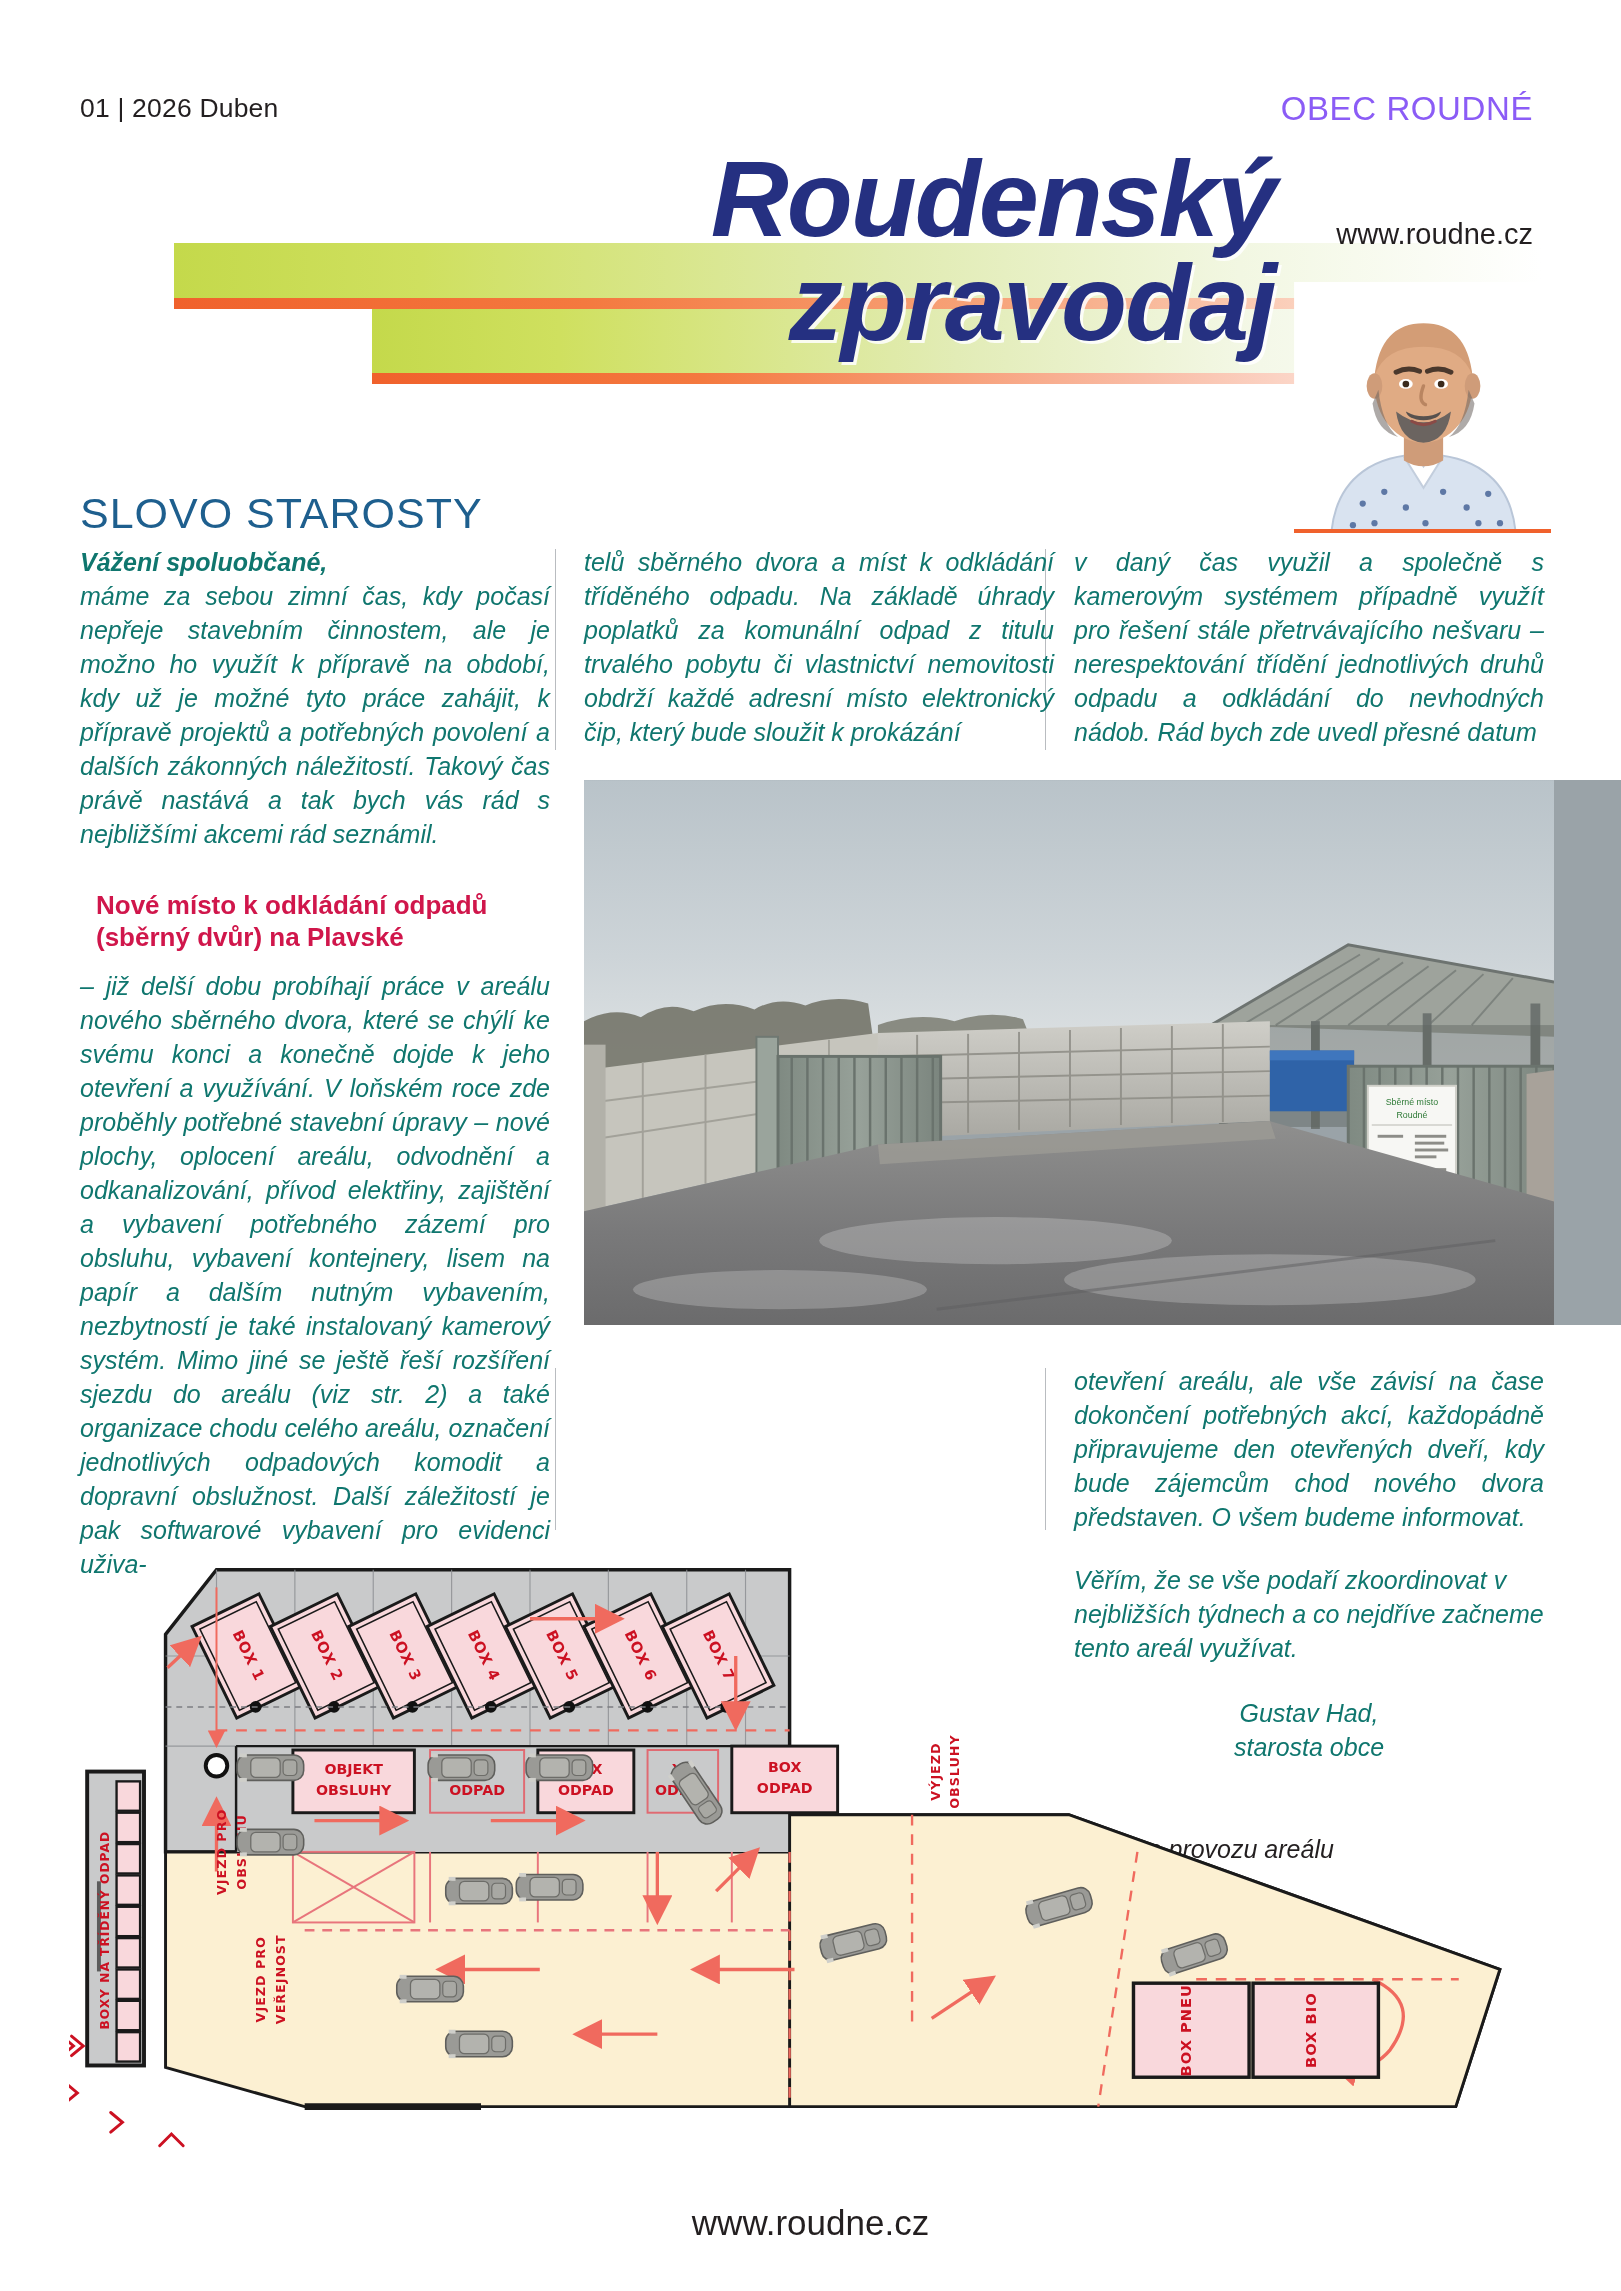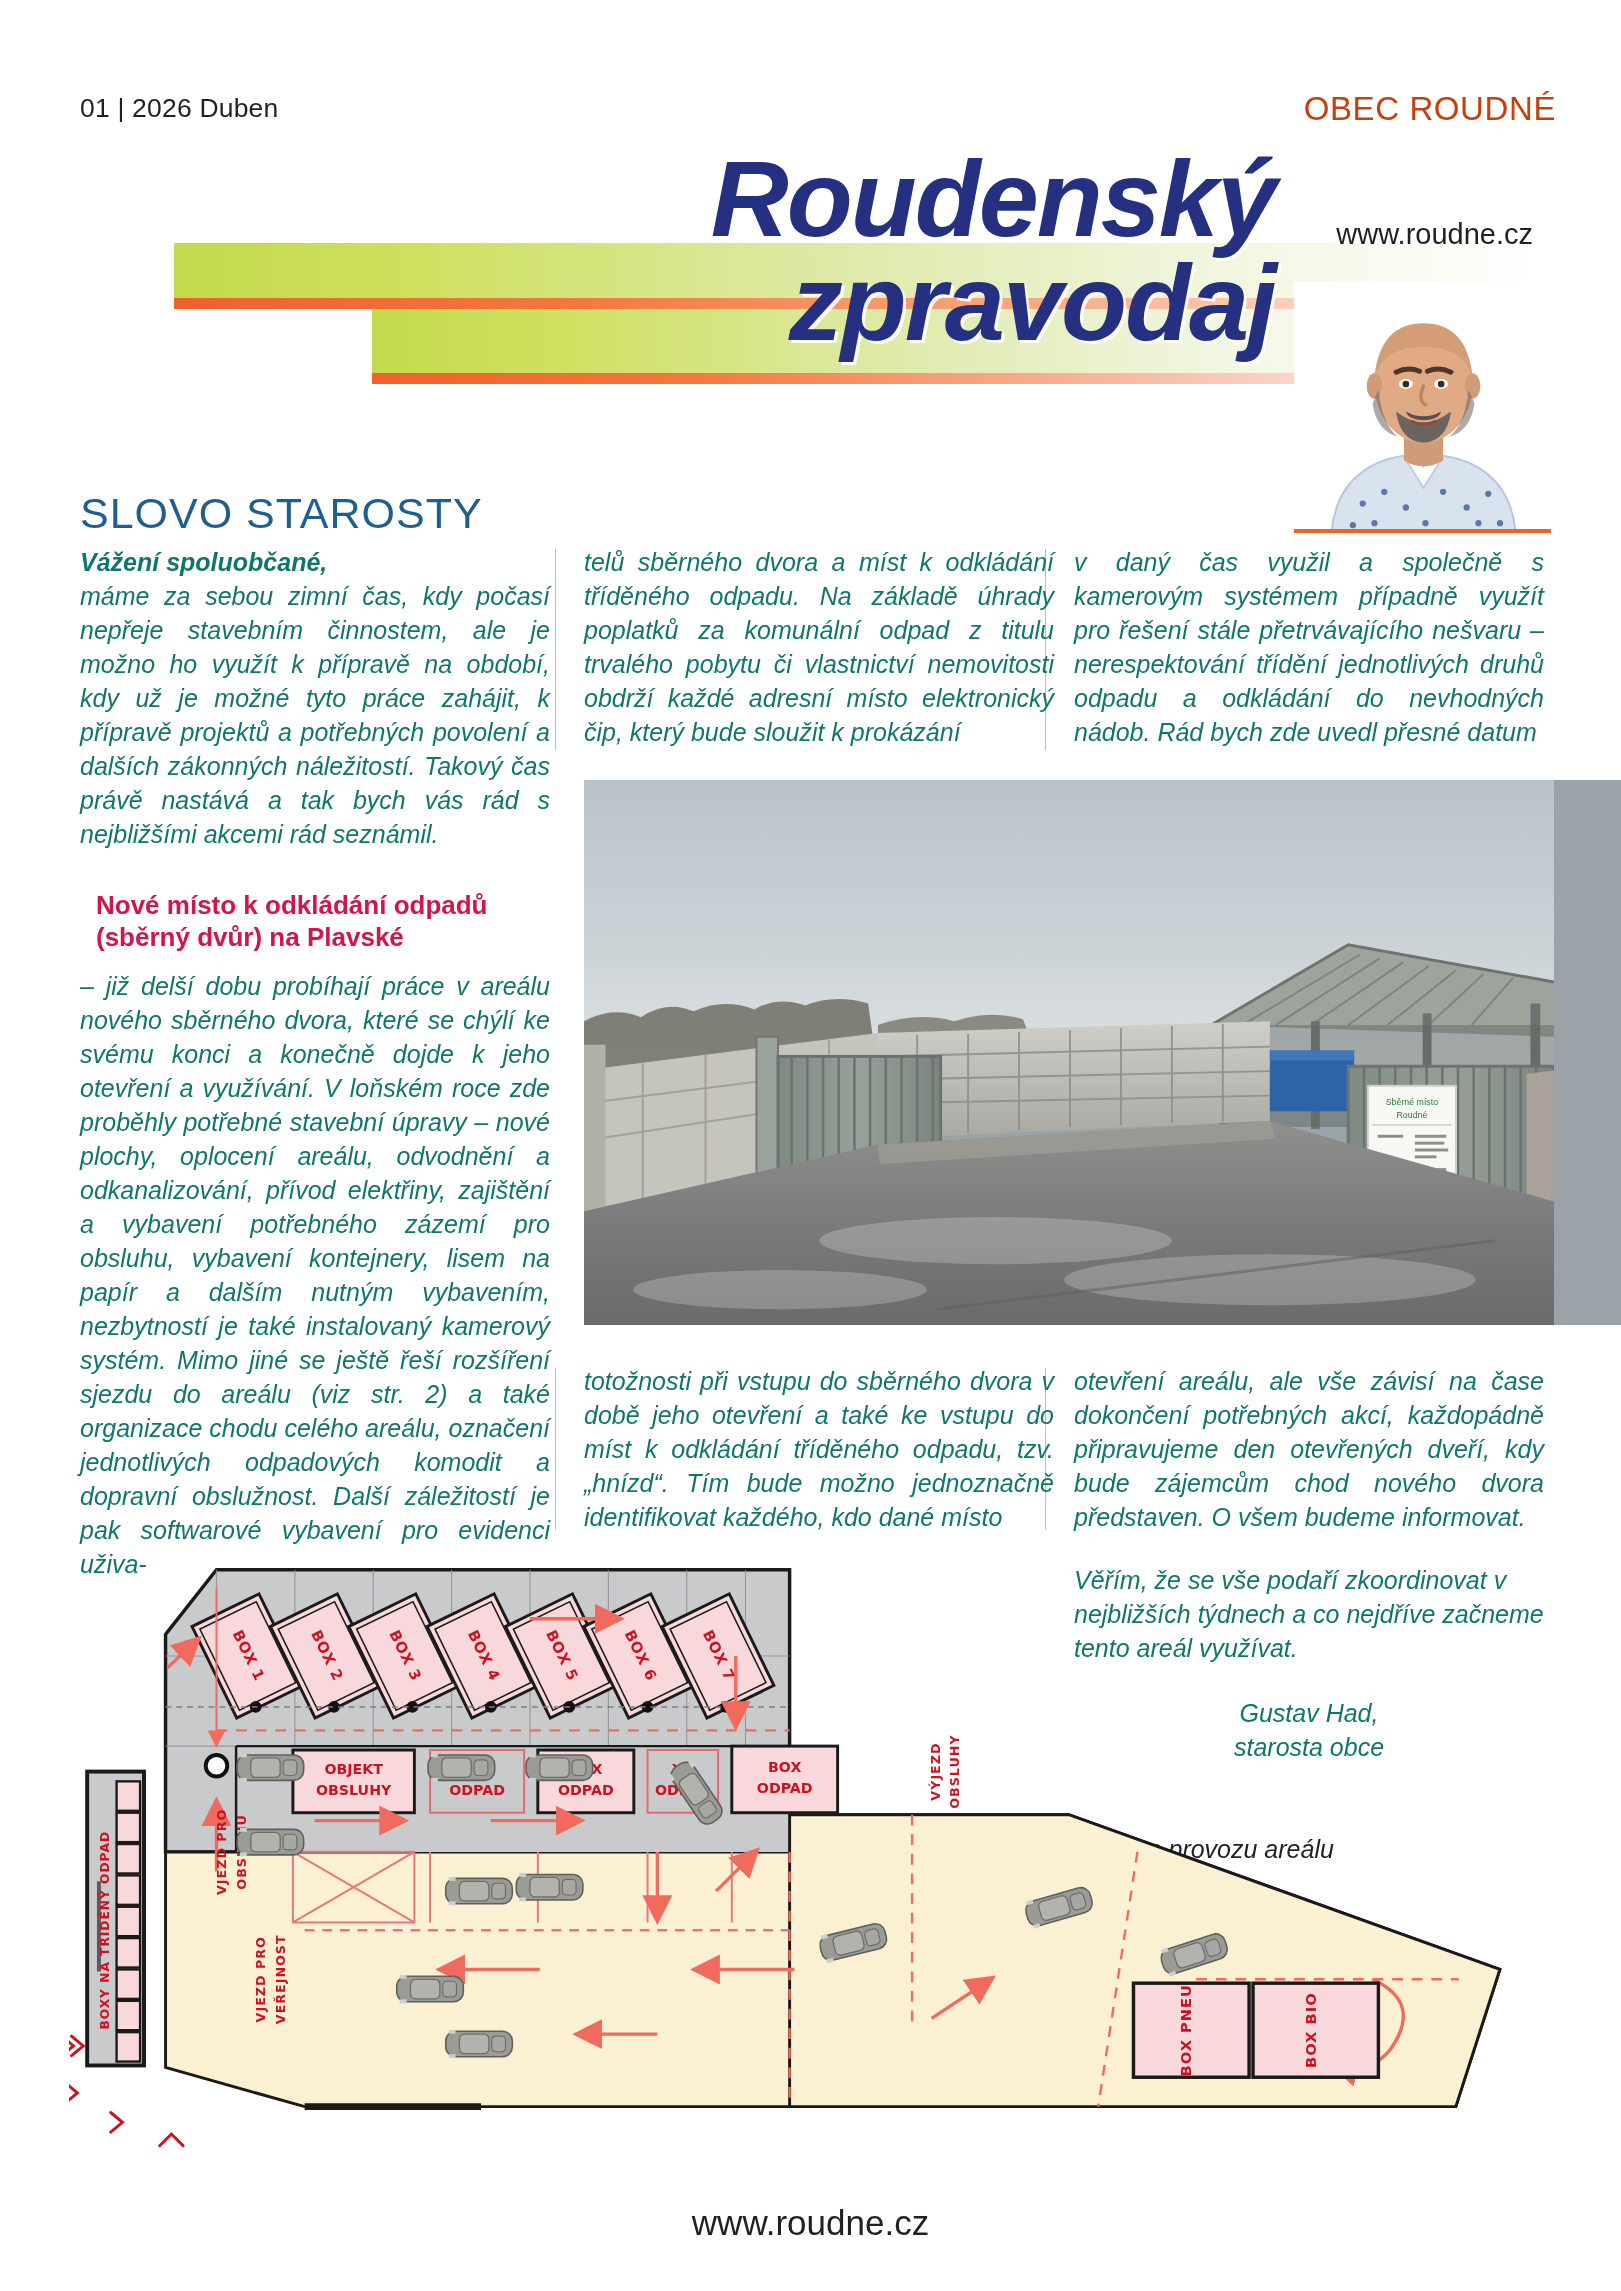--- a/index.html
+++ b/index.html
@@ -11,22 +11,22 @@
     overflow:hidden;
   }
   .page { position:absolute; inset:0; }
 
   
   .issue-line{
     position:absolute; left:80px; top:93px;
     font-size:26.5px; color:#231f20; letter-spacing:0.2px;
   }
   .obec-title{
-    position:absolute; right:65px; top:90px;
-    font-size:33px; color:#c2410c; letter-spacing:0.6px;
+    position:absolute; right:88px; top:90px;
+    font-size:33px; color:#8b5cf6; letter-spacing:0.6px;
   }
 
   
   .crest{ position:absolute; left:94px; top:192px; width:127px; height:169px; }
   .crest svg{ display:block; }
 
   
   .band-top{
     position:absolute; left:174px; top:243px; width:1367px; height:55px;
     background:linear-gradient(to right,#c4d94b 0%, #cfe05f 18%, #e0ebb0 52%, #f2f7e2 78%, #ffffff 100%);
@@ -386,23 +386,20 @@
         <ellipse cx="700" cy="510" rx="210" ry="26"></ellipse>
         <ellipse cx="200" cy="520" rx="150" ry="20"></ellipse>
       </g>
 
       <path d="M300 372 L700 348 L706 366 L302 392 Z" fill="#9b9a94" opacity=".85"></path>
 
       <path d="M360 540 L930 470" stroke="#5e5e5f" stroke-width="3" opacity=".5" fill="none"></path>
     </svg>
   </div>
 
-  <div class="col" id="col2b">
-    <p>totožnosti při vstupu do sběrného dvora v době jeho otevření a také ke vstupu do míst k odkládání tříděného odpadu, tzv. „hnízd“. Tím bude možno jednoznačně identifikovat každého, kdo dané místo</p>
-  </div>
 
   <div class="col" id="col3b">
     <p>otevření areálu, ale vše závisí na čase dokončení potřebných akcí, každopádně připravujeme den otevřených dveří, kdy bude zájemcům chod nového dvora představen. O všem budeme informovat.</p>
     <div style="height:29px"></div>
     <p class="nojust">Věřím, že se vše podaří zkoordinovat v nejbližších týdnech a co nejdříve začneme tento areál využívat.</p>
     <div style="height:31px"></div>
     <p class="right">Gustav Had,</p>
     <p class="right">starosta obce</p>
   </div>
 

